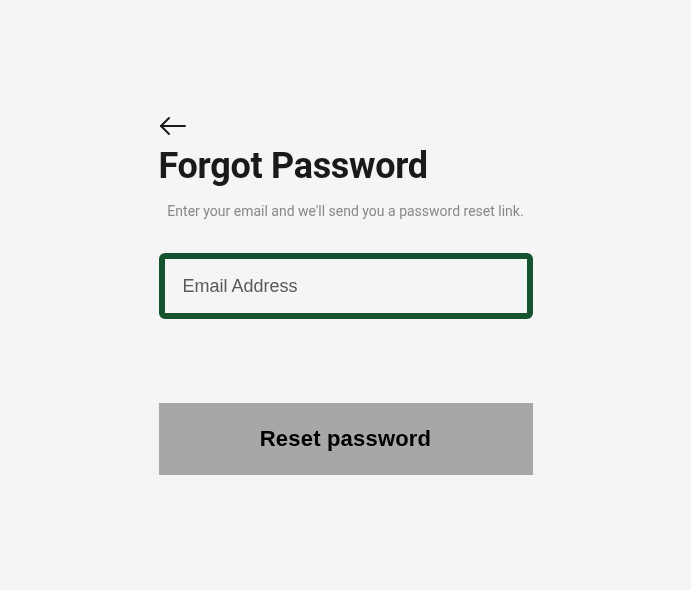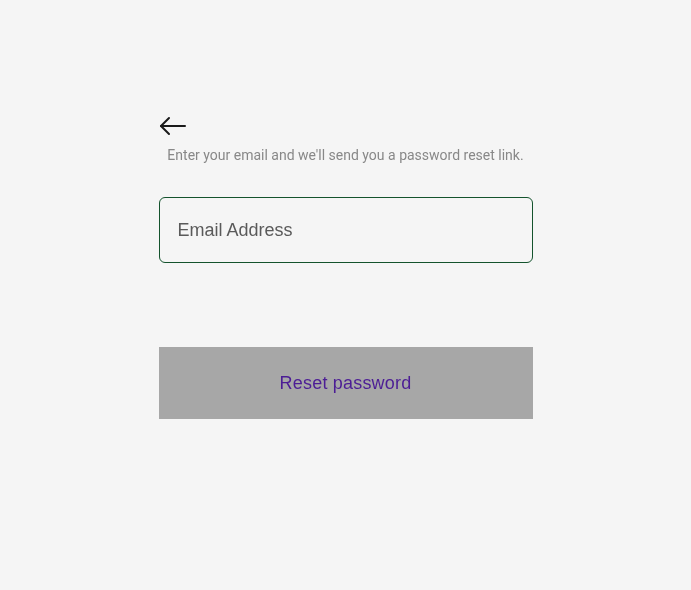--- a/index.html
+++ b/index.html
@@ -51,54 +51,55 @@
       margin-bottom: 32px;
       padding: 0 4px;
     }
     .input-wrap {
       position: relative;
       margin-bottom: 84px;
     }
     .email-input {
       width: 100%;
       height: 66px;
-      border: 1px solid #14532d;
+      border: 6px solid #14532d;
       border-radius: 6px;
       background: #f5f5f5;
       font-size: 18px;
       padding: 0 18px;
       color: #1a1a1a;
       outline: none;
     }
     .email-input::placeholder {
       color: #5a5a5a;
     }
     .submit-btn {
       width: 100%;
       height: 72px;
       background: #a7a7a7;
       border: none;
-      color: #4c1d95;
-      font-size: 18px;
-      font-weight: 400;
+      color: #000000;
+      font-size: 22px;
+      font-weight: 700;
       cursor: pointer;
       letter-spacing: 0.2px;
     }
   </style>
 </head>
 <body>
 
 <div class="container">
   <button class="back-btn">
     <svg viewBox="0 0 28 22">
       <line x1="26" y1="11" x2="2" y2="11" stroke-linecap="round"></line>
       <polyline points="10,3 2,11 10,19" stroke-linecap="round" stroke-linejoin="round"></polyline>
     </svg>
   </button>
 
+  <h1 class="title">Forgot Password</h1>
 
   <p class="subtitle">Enter your email and we'll send you a password reset link.</p>
 
   <div class="input-wrap">
     <input type="email" class="email-input" placeholder="Email Address" style="">
   </div>
 
   <button class="submit-btn">Reset password</button>
 </div>
 

